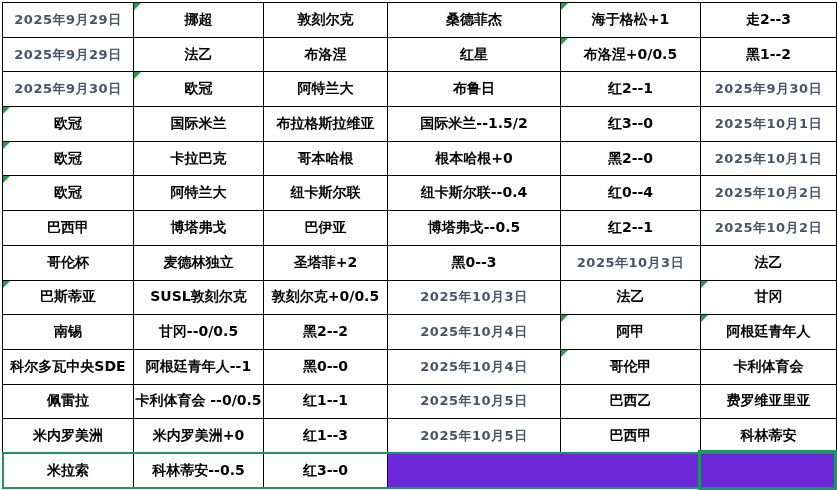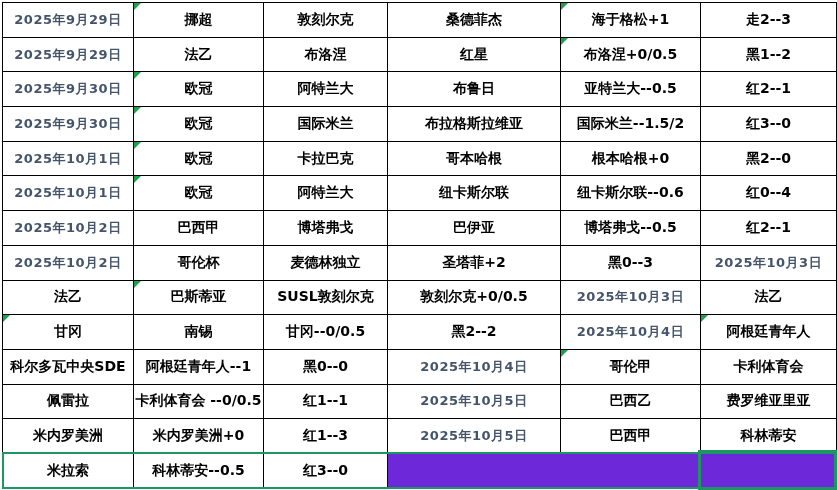--- a/index.html
+++ b/index.html
@@ -90,39 +90,38 @@
       <div class="cell col-date" style="color: rgb(68, 84, 106);">2025年9月29日</div>
       <div class="cell col-league">法乙</div>
       <div class="cell col-home_team">布洛涅</div>
       <div class="cell col-away_team">红星</div>
       <div class="cell col-handicap">布洛涅+0/0.5<span class="tri" style="border-top-color: rgb(33, 160, 75);"></span></div>
       <div class="cell col-result">黑1--2</div>
       <div class="cell col-date" style="color: rgb(68, 84, 106);">2025年9月30日</div>
       <div class="cell col-league">欧冠<span class="tri" style="border-top-color: rgb(33, 160, 75);"></span></div>
       <div class="cell col-home_team">阿特兰大</div>
       <div class="cell col-away_team">布鲁日</div>
-      <div class="cell col-handicap">亚特兰大--0.5</div>
       <div class="cell col-result">红2--1</div>
       <div class="cell col-date" style="color: rgb(68, 84, 106);">2025年9月30日</div>
       <div class="cell col-league">欧冠<span class="tri" style="border-top-color: rgb(33, 160, 75);"></span></div>
       <div class="cell col-home_team">国际米兰</div>
       <div class="cell col-away_team">布拉格斯拉维亚</div>
       <div class="cell col-handicap">国际米兰--1.5/2</div>
       <div class="cell col-result">红3--0</div>
       <div class="cell col-date" style="color: rgb(68, 84, 106);">2025年10月1日</div>
       <div class="cell col-league">欧冠<span class="tri" style="border-top-color: rgb(33, 160, 75);"></span></div>
       <div class="cell col-home_team">卡拉巴克</div>
       <div class="cell col-away_team">哥本哈根</div>
       <div class="cell col-handicap">根本哈根+0</div>
       <div class="cell col-result">黑2--0</div>
       <div class="cell col-date" style="color: rgb(68, 84, 106);">2025年10月1日</div>
       <div class="cell col-league">欧冠<span class="tri" style="border-top-color: rgb(33, 160, 75);"></span></div>
       <div class="cell col-home_team">阿特兰大</div>
       <div class="cell col-away_team">纽卡斯尔联</div>
-      <div class="cell col-handicap">纽卡斯尔联--0.6</div>
+      <div class="cell col-handicap">纽卡斯尔联--0.4</div>
       <div class="cell col-result">红0--4</div>
       <div class="cell col-date" style="color: rgb(68, 84, 106);">2025年10月2日</div>
       <div class="cell col-league">巴西甲</div>
       <div class="cell col-home_team">博塔弗戈</div>
       <div class="cell col-away_team">巴伊亚</div>
       <div class="cell col-handicap">博塔弗戈--0.5</div>
       <div class="cell col-result">红2--1</div>
       <div class="cell col-date" style="color: rgb(68, 84, 106);">2025年10月2日</div>
       <div class="cell col-league">哥伦杯</div>
       <div class="cell col-away_team">麦德林独立</div>
@@ -133,20 +132,21 @@
       <div class="cell col-home_team">巴斯蒂亚<span class="tri" style="border-top-color: rgb(33, 160, 75);"></span></div>
       <div class="cell col-away_team">SUSL敦刻尔克</div>
       <div class="cell col-handicap">敦刻尔克+0/0.5</div>
       <div class="cell col-date" style="color: rgb(68, 84, 106);">2025年10月3日</div>
       <div class="cell col-league">法乙</div>
       <div class="cell col-home_team">甘冈<span class="tri" style="border-top-color: rgb(33, 160, 75);"></span></div>
       <div class="cell col-away_team">南锡</div>
       <div class="cell col-handicap">甘冈--0/0.5</div>
       <div class="cell col-result">黑2--2</div>
       <div class="cell col-date" style="color: rgb(68, 84, 106);">2025年10月4日</div>
+      <div class="cell col-league">阿甲<span class="tri" style="border-top-color: rgb(33, 160, 75);"></span></div>
       <div class="cell col-home_team">阿根廷青年人<span class="tri" style="border-top-color: rgb(33, 160, 75);"></span></div>
       <div class="cell col-away_team">科尔多瓦中央SDE</div>
       <div class="cell col-handicap">阿根廷青年人--1</div>
       <div class="cell col-result">黑0--0</div>
       <div class="cell col-date" style="color: rgb(68, 84, 106);">2025年10月4日</div>
       <div class="cell col-league">哥伦甲<span class="tri" style="border-top-color: rgb(33, 160, 75);"></span></div>
       <div class="cell col-home_team">卡利体育会</div>
       <div class="cell col-away_team">佩雷拉</div>
       <div class="cell col-handicap">卡利体育会 --0/0.5</div>
       <div class="cell col-result">红1--1</div>

